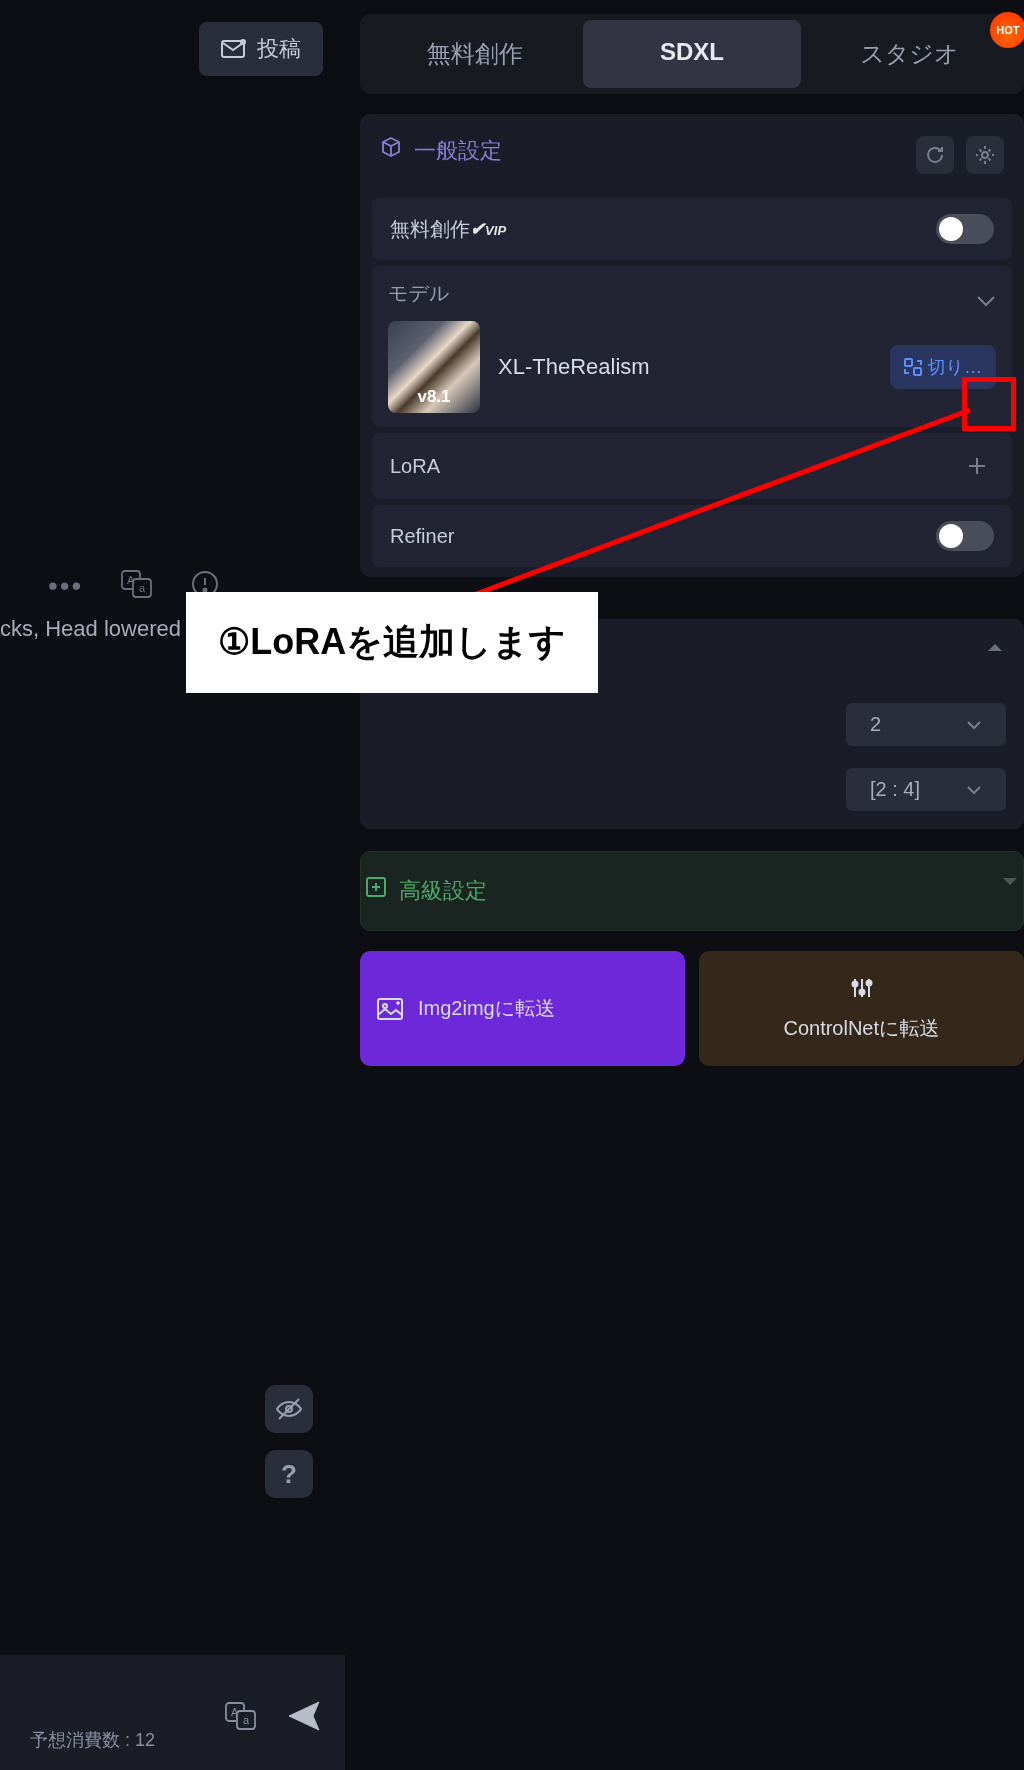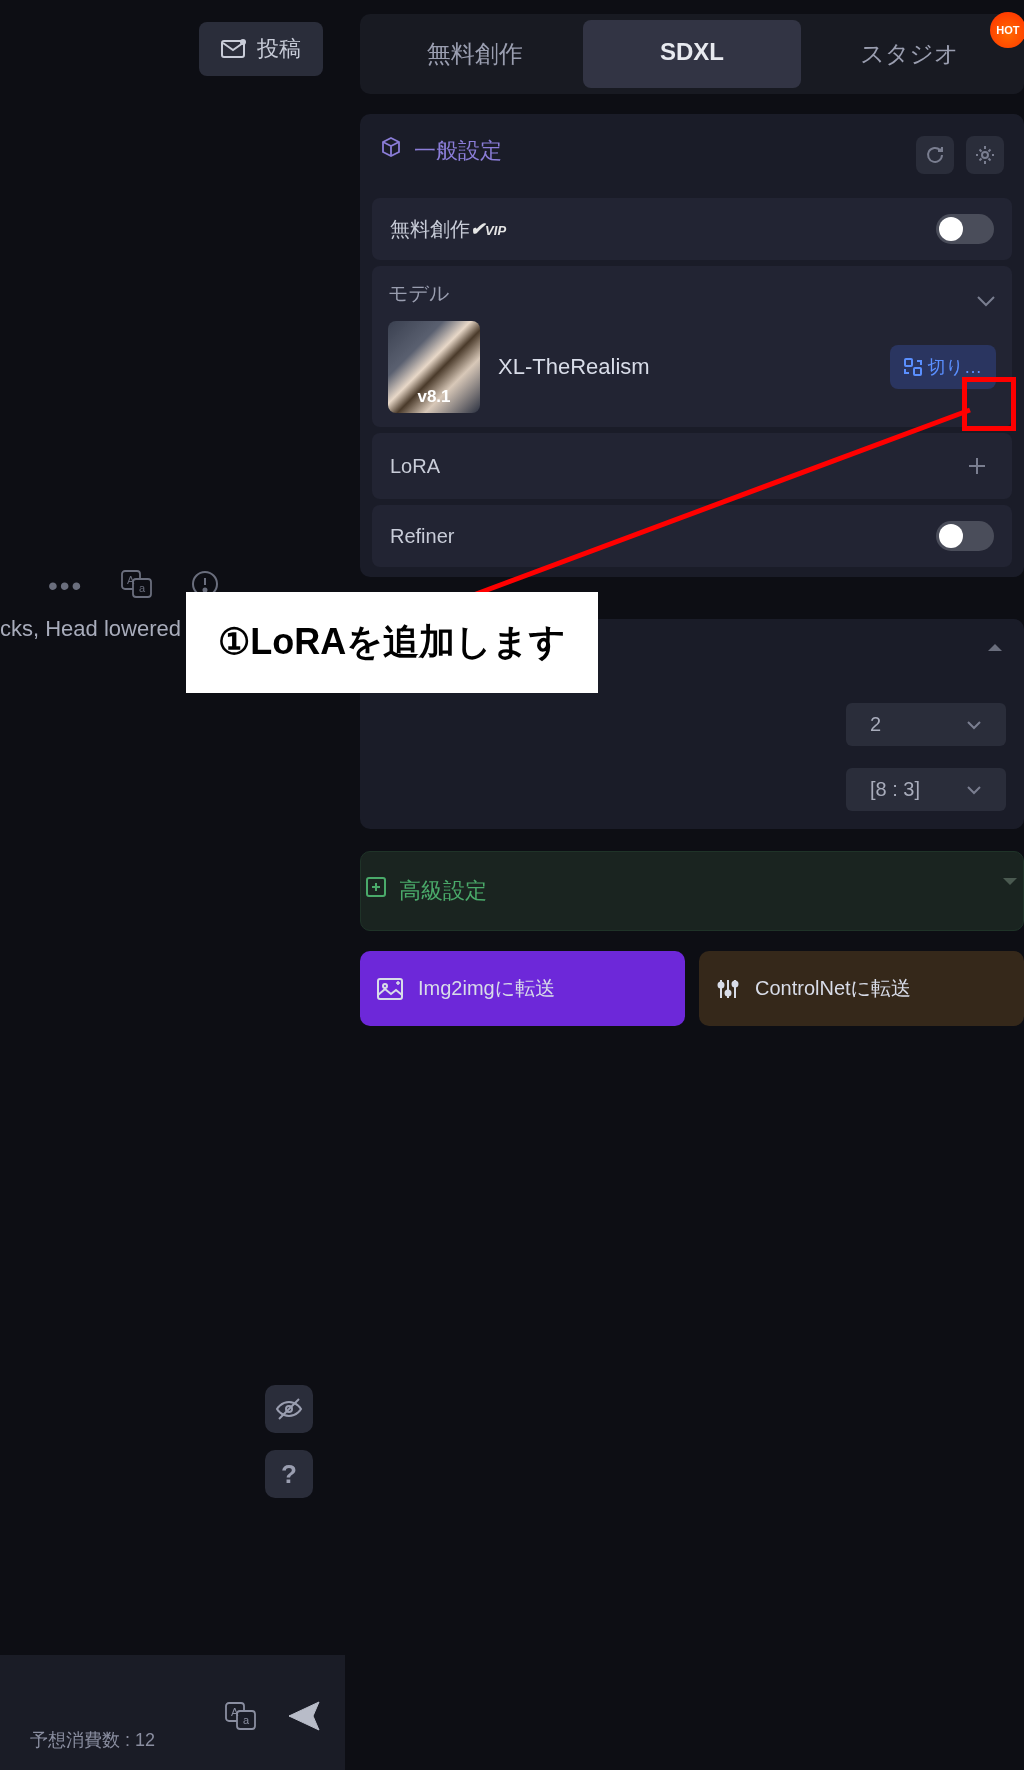--- a/index.html
+++ b/index.html
@@ -222,21 +222,21 @@
 }
 .transfer-btn {
   flex: 1;
   padding: 24px 16px;
   border-radius: 10px;
   display: flex; align-items: center; gap: 14px;
   font-size: 20px; color: #d8dce8;
   cursor: pointer;
 }
 .transfer-btn.teal { background: #6d28d9; }
-.transfer-btn.brown { background: #35281a; }
+.transfer-btn.brown { background: #35281a; flex-direction: column; }
 .annotation {
   position: absolute;
   top: 592px; left: 186px;
   background: #fff;
   padding: 26px 32px;
   font-size: 36px;
   font-weight: bold;
   color: #000;
   z-index: 10;
 }
@@ -402,21 +402,21 @@
     <div class="row split">
       <div class="value-pill">
         <span>2</span>
         <svg class="chevron" width="16" height="10" viewBox="0 0 16 10" fill="none" stroke="currentColor" stroke-width="2">
             <path d="M2 2l6 6 6-6"></path>
           </svg>
       </div>
     </div>
     <div class="row split">
       <div class="value-pill">
-        <span>[8 : 3]</span>
+        <span>[2 : 4]</span>
         <svg class="chevron" width="16" height="10" viewBox="0 0 16 10" fill="none" stroke="currentColor" stroke-width="2">
             <path d="M2 2l6 6 6-6"></path>
           </svg>
       </div>
     </div>
   </div>
 
   <div class="advanced">
     <div class="panel-header green">
       <svg width="22" height="22" viewBox="0 0 22 22" fill="none" stroke="currentColor" stroke-width="2">

